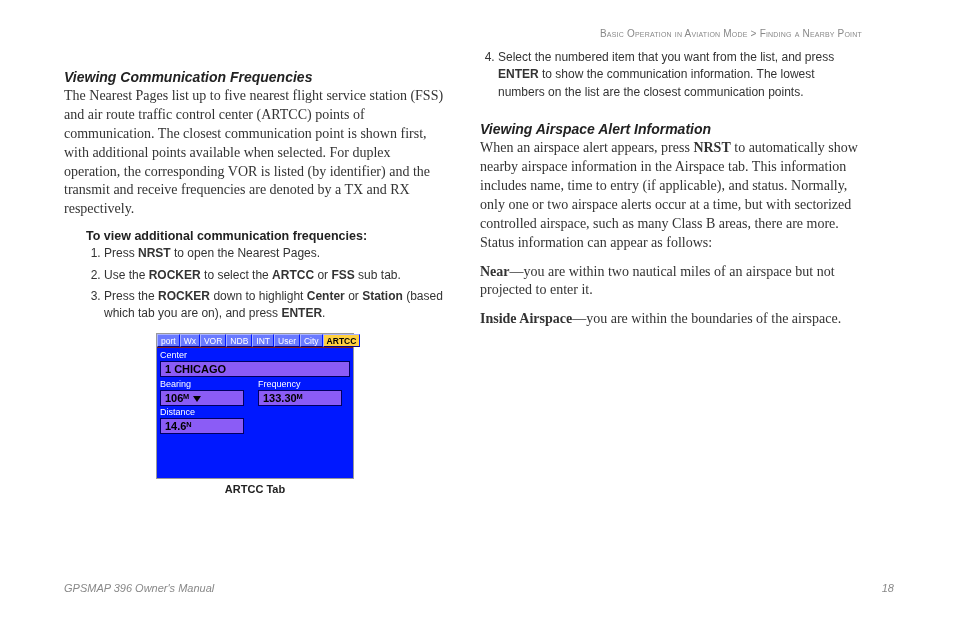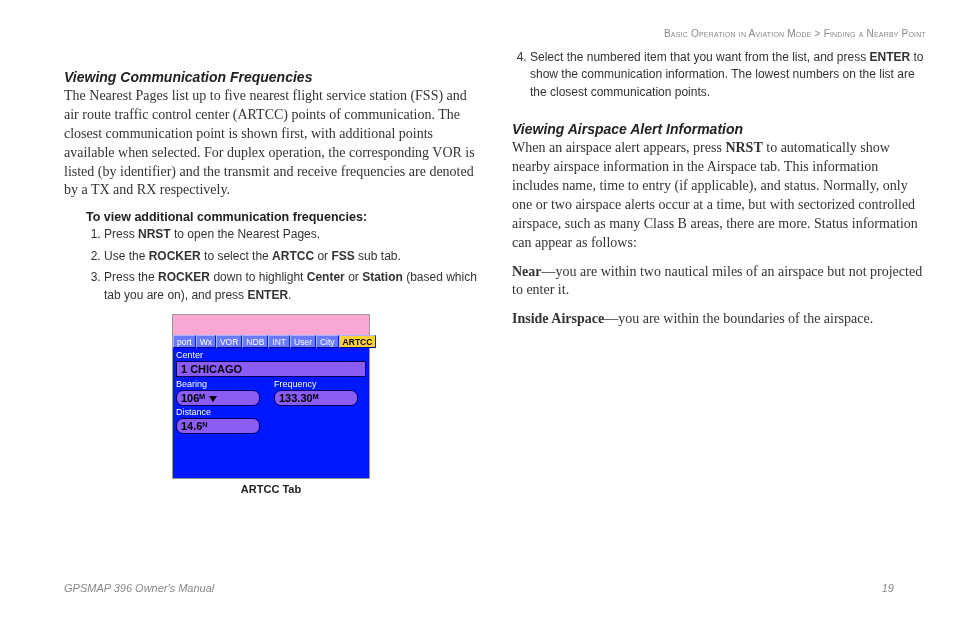--- a/index.html
+++ b/index.html
@@ -8,21 +8,21 @@
     font-family: "Times New Roman", serif;
     font-size: 13px;
     color: #333;
     width: 954px;
     height: 618px;
     box-sizing: border-box;
     position: relative;
     background: #fff;
   }
   .page {
-    padding: 28px 28px 20px 64px;
+    padding: 28px 92px 20px 64px;
     box-sizing: border-box;
     height: 100%;
     position: relative;
   }
   .breadcrumb {
     font-family: Arial, Helvetica, sans-serif;
     font-size: 10px;
     color: #888;
     text-align: right;
     font-variant: small-caps;
@@ -77,23 +77,23 @@
     width: 196px;
     border: 1px solid #999;
     background: #0018ff;
     font-family: Arial, Helvetica, sans-serif;
     font-size: 10px;
     color: #fff;
     text-align: left;
   }
   .ss-tabs {
     display: flex;
-    background: #f9a8d4;
-    height: 33px;
-    align-items: flex-end;
+    background: #7f1d1d;
+    height: 14px;
+    align-items: center;
     font-size: 8.5px;
   }
   .ss-tab {
     padding: 1px 3px 0 3px;
     border-right: 1px solid #0018ff;
     background: #6a7aff;
     color: #fff;
     border-top: 1px solid #aab3ff;
     border-left: 1px solid #aab3ff;
     border-bottom: 1px solid #000088;
@@ -110,21 +110,21 @@
     background: #8b5cf6;
     color: #000;
     padding: 1px 4px;
     font-size: 11px;
     font-weight: bold;
     border: 1px solid #000060;
     margin-top: 1px;
   }
   .ss-row { display: flex; gap: 6px; margin-top: 1px; }
   .ss-cell { flex: 1; }
-  .ss-field.small { width: 74px; border-radius: 7px; }
+  .ss-field.small { width: 74px; }
   .ss-arrow {
     display:inline-block; width:0;height:0;
     border-left:4px solid transparent;
     border-right:4px solid transparent;
     border-top:6px solid #000; margin-left:4px;
   }
   .ss-spacer { height: 34px; background:#0018ff; }
   .caption {
     font-family: Arial, Helvetica, sans-serif;
     font-weight: bold;
@@ -224,15 +224,15 @@
 
       <div class="status-list">
         <p><span class="strong">Near</span><span>—you are within two nautical miles of an airspace but not projected to enter it.</span></p>
         <p><span class="strong">Inside Airspace</span><span>—you are within the boundaries of the airspace.</span></p>
       </div>
     </div>
   </div>
 
   <div class="footer">
     <span>GPSMAP 396 Owner's Manual</span>
-    <span>19</span>
+    <span>18</span>
   </div>
 </div>
 
 </body></html>

